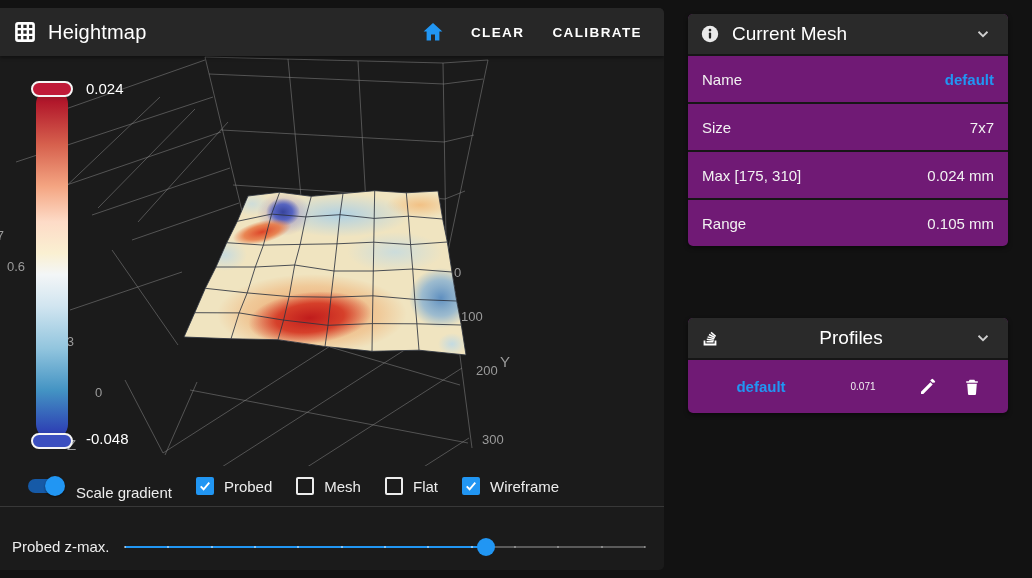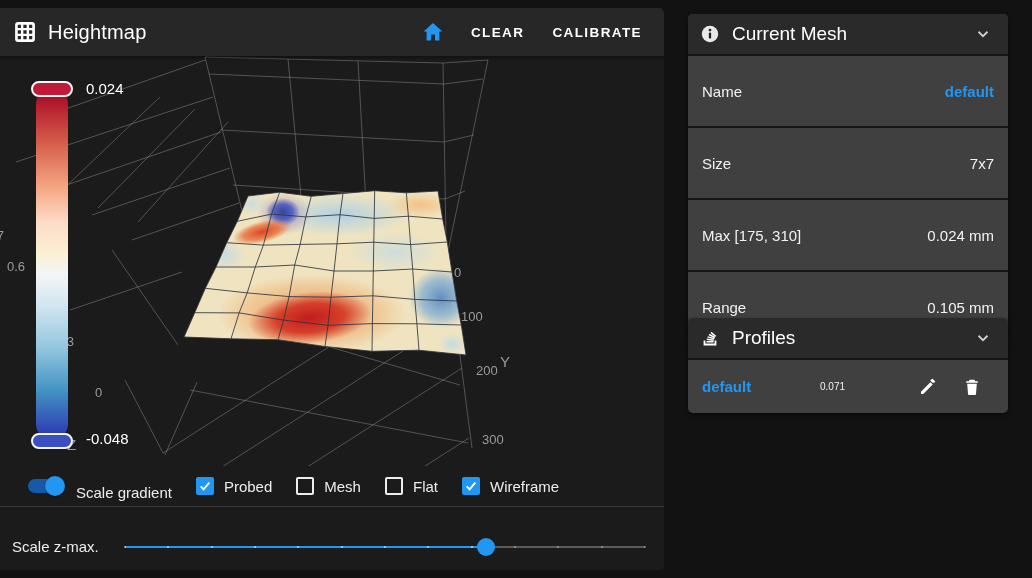--- a/index.html
+++ b/index.html
@@ -67,29 +67,29 @@
   .divider{height:1px;background:rgba(255,255,255,.13);}
   
   .slider-row{height:61px;position:relative;background:#1b1b1b;}
   .slider-label{position:absolute;left:12px;top:31px;font-size:15px;color:#ececec;}
   .slider{position:absolute;left:125px;top:30px;width:520px;height:20px;cursor:pointer;}
   .sl-track{position:absolute;left:0;top:9px;width:100%;height:2px;background:#5a5a5a;}
   .sl-fill{position:absolute;left:0;top:9px;height:2px;background:#2196f3;}
   .sl-tick{position:absolute;top:9px;width:2px;height:2px;background:rgba(255,255,255,.45);}
   .sl-thumb{position:absolute;top:1px;width:18px;height:18px;margin-left:-9px;border-radius:50%;background:#2196f3;}
   
-  .side-card{position:absolute;left:688px;width:320px;background:#404040;border-radius:5px;overflow:hidden;box-shadow:0 2px 4px rgba(0,0,0,.5);}
+  .side-card{position:absolute;left:688px;width:320px;background:#701a75;border-radius:5px;overflow:hidden;box-shadow:0 2px 4px rgba(0,0,0,.5);}
   .side-card.mesh{top:14px;}
-  .side-card.profiles{top:318px;}
+  .side-card.profiles{top:318px;text-align:center;}
   .card-header{height:40px;background:#2a2a2a;display:flex;align-items:center;padding:0 12px;}
   .card-title{font-size:19px;color:#fff;margin-left:12px;flex:1;}
   .chev{padding:4px;cursor:pointer;display:flex;}
   .mesh-row{
     height:46px;display:flex;align-items:center;justify-content:space-between;
-    padding:12px 14px;font-size:15px;border-top:2px solid #161616;
+    padding:0 14px;font-size:15px;border-top:2px solid #161616;
   }
   .mesh-row:first-of-type{border-top:none;}
   .mesh-row .lbl{color:#f2f2f2;}
   .mesh-row .val{color:#f2f2f2;}
   .mesh-row .val.link{color:#2196f3;font-weight:bold;cursor:pointer;}
   .profile-row{height:53px;display:flex;align-items:center;padding:0 14px;border-top:2px solid #161616;}
   .profile-name{color:#2196f3;font-size:15px;font-weight:bold;width:118px;cursor:pointer;}
   .profile-range{color:#f2f2f2;font-size:10px;flex:1;}
   .row-icon{padding:6px 12px;cursor:pointer;display:flex;}
 </style>
@@ -291,21 +291,21 @@
             <path d="M3.5 9.5 L7.2 13.2 L14.5 4.8" stroke="#fff" stroke-width="2.4" fill="none"></path>
           </svg>
       </span>
       <span class="cbx-label">Wireframe</span>
     </div>
   </div>
 
   <div class="divider"></div>
 
   <div class="slider-row">
-    <span class="slider-label">Scale z-max.</span>
+    <span class="slider-label">Probed z-max.</span>
     <div class="slider" id="zmax-slider">
       <div class="sl-track"></div>
       <div class="sl-fill" id="sl-fill" style="width: 69.5%;"></div>
       <div id="sl-ticks">
           <div class="sl-tick" style="left: calc(0% - 1px);"></div>
           <div class="sl-tick" style="left: calc(8.33333% - 1px);"></div>
           <div class="sl-tick" style="left: calc(16.6667% - 1px);"></div>
           <div class="sl-tick" style="left: calc(25% - 1px);"></div>
           <div class="sl-tick" style="left: calc(33.3333% - 1px);"></div>
           <div class="sl-tick" style="left: calc(41.6667% - 1px);"></div>

